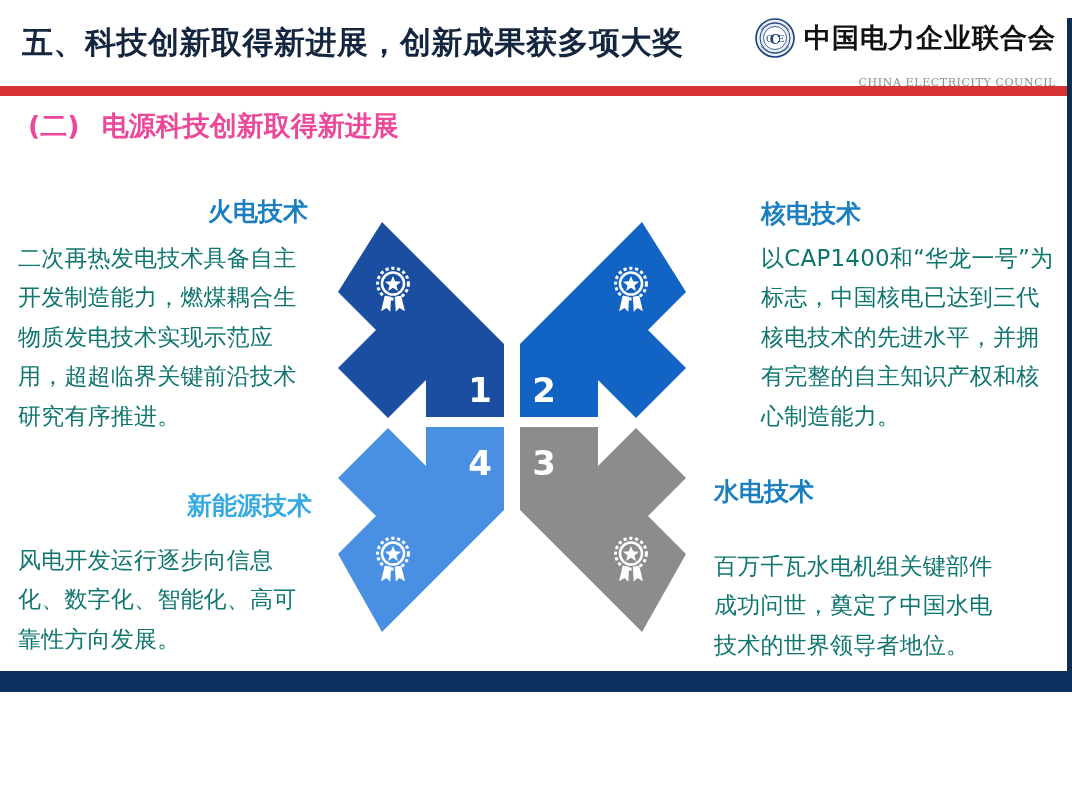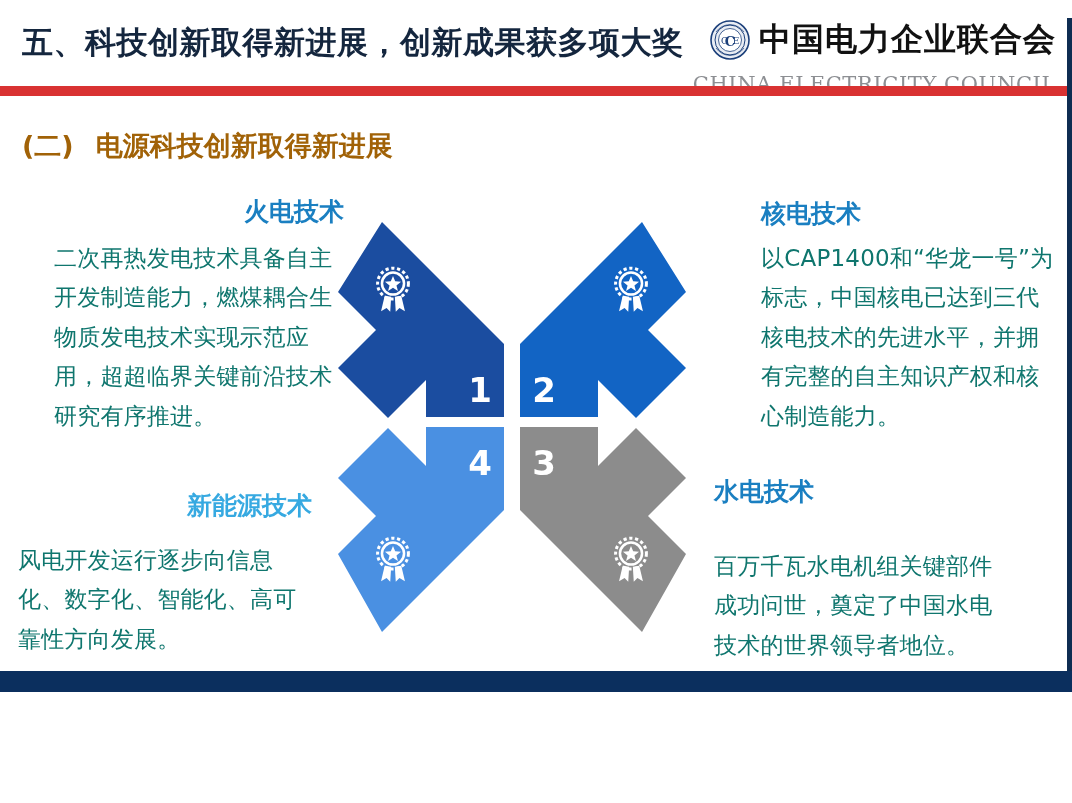--- a/index.html
+++ b/index.html
@@ -43,53 +43,52 @@
     display: flex;
     align-items: center;
     gap: 9px;
   }
   .logo-seal {
     width: 40px;
     height: 40px;
     flex: none;
   }
   .logo-cn {
-    font-size: 32px;
+    font-size: 27px;
     font-weight: bold;
     color: #111111;
     letter-spacing: 1px;
     white-space: nowrap;
   }
   .logo-en {
-    margin-top: 10px;
+    margin-top: 18px;
     font-family: "DejaVu Serif", "Liberation Serif", serif;
-    font-size: 21px;
+    font-size: 11px;
     color: #8d8f93;
     letter-spacing: 0.6px;
     white-space: nowrap;
   }
 
   .red-rule {
     position: absolute;
     left: 0;
     top: 86px;
     width: 1072px;
     height: 10px;
     background: #d93232;
   }
 
   .section-heading {
     position: absolute;
-    left: 22px;
+    left: 28px;
     top: 108px;
     font-size: 27px;
     font-weight: bold;
-    color: #a16207;
-    white-space: nowrap;
-    margin-top: 20px;
+    color: #ec4899;
+    white-space: nowrap;
   }
   .section-heading .idx {
     margin-right: 22px;
   }
 
   
   .block {
     position: absolute;
     width: 300px;
   }
@@ -99,21 +98,21 @@
     line-height: 1.15;
     white-space: nowrap;
   }
   .block-body {
     font-size: 23px;
     color: #0f766e;
     line-height: 1.72;
     letter-spacing: 0.2px;
   }
 
-  #block-thermal      { left: 18px;  top: 198px; text-align: left; margin-left: 36px; }
+  #block-thermal      { left: 18px;  top: 198px; text-align: left; }
   #block-thermal .block-title { text-align: right; padding-right: 10px; }
   #block-thermal .block-body  { margin-top: 12px; }
 
   #block-nuclear      { left: 714px; top: 200px; text-align: left; margin-left: 47px; }
   #block-nuclear .block-body  { margin-top: 10px; }
 
   #block-newenergy    { left: 18px;  top: 492px; text-align: left; }
   #block-newenergy .block-title { text-align: right; padding-right: 6px; }
   #block-newenergy .block-body  { margin-top: 20px; }
 

